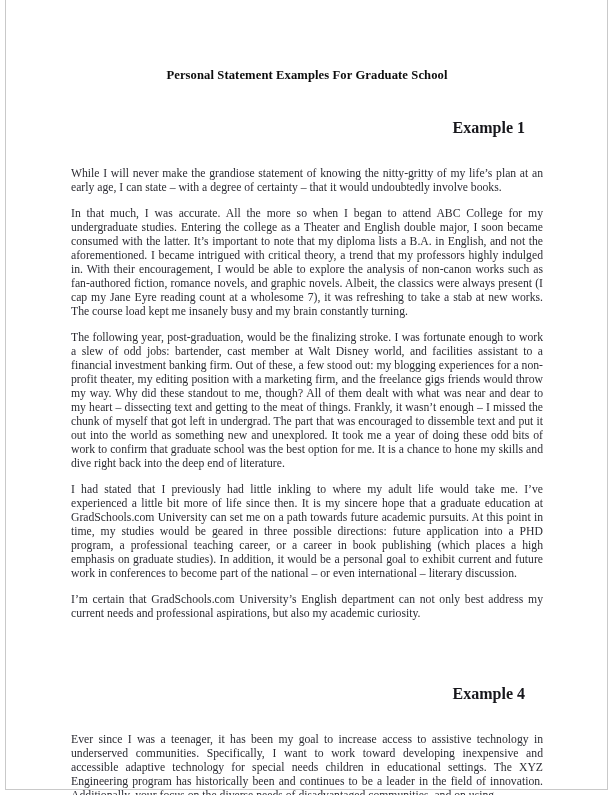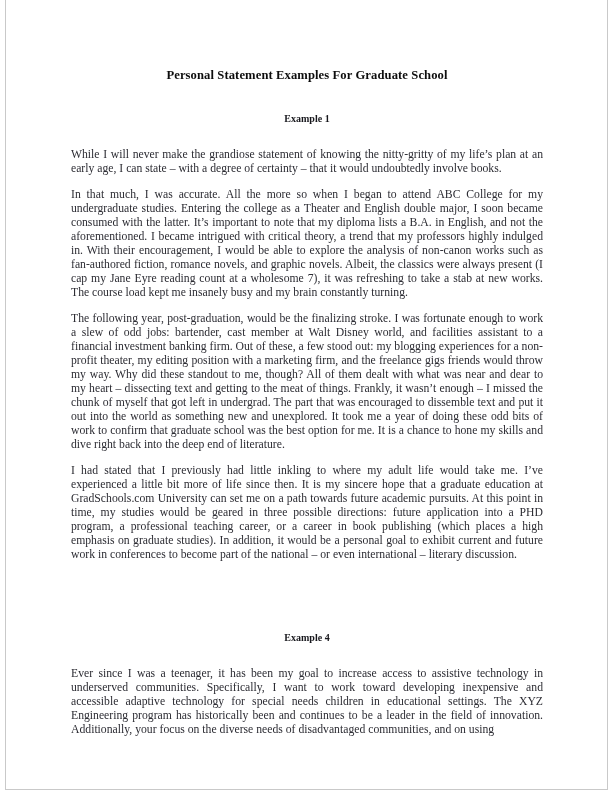--- a/index.html
+++ b/index.html
@@ -48,25 +48,25 @@
     font-size: 12.6px;
     font-weight: bold;
     text-align: center;
     color: #0d0d0d;
     margin: 0;
     padding-top: 68px;
     letter-spacing: 0.1px;
   }
 
   .section-heading {
-    font-size: 10px;
+    font-size: 16px;
     font-weight: bold;
     color: #17171c;
-    margin: 12px;
-    text-align: center;
+    margin: 18px;
+    text-align: right;
   }
 
   .para {
     font-size: 11.7px;
     line-height: 14px;
     color: #2c2c33;
     text-align: justify;
     text-justify: inter-word;
     margin: 0;
     hyphens: none;
@@ -104,20 +104,21 @@
     <div class="gap-para"></div>
 
     <p class="para">The following year, post-graduation, would be the finalizing stroke. I was fortunate enough to work a slew of odd jobs: bartender, cast member at Walt Disney world, and facilities assistant to a financial investment banking firm. Out of these, a few stood out: my blogging experiences for a non-profit theater, my editing position with a marketing firm, and the freelance gigs friends would throw my way. Why did these standout to me, though? All of them dealt with what was near and dear to my heart – dissecting text and getting to the meat of things. Frankly, it wasn’t enough – I missed the chunk of myself that got left in undergrad. The part that was encouraged to dissemble text and put it out into the world as something new and unexplored. It took me a year of doing these odd bits of work to confirm that graduate school was the best option for me. It is a chance to hone my skills and dive right back into the deep end of literature.</p>
 
     <div class="gap-para"></div>
 
     <p class="para">I had stated that I previously had little inkling to where my adult life would take me. I’ve experienced a little bit more of life since then. It is my sincere hope that a graduate education at GradSchools.com University can set me on a path towards future academic pursuits. At this point in time, my studies would be geared in three possible directions: future application into a PHD program, a professional teaching career, or a career in book publishing (which places a high emphasis on graduate studies). In addition, it would be a personal goal to exhibit current and future work in conferences to become part of the national – or even international – literary discussion.</p>
 
     <div class="gap-para"></div>
 
+    <p class="para">I’m certain that GradSchools.com University’s English department can not only best address my current needs and professional aspirations, but also my academic curiosity.</p>
 
     <div class="gap-before-ex2"></div>
 
     <h2 class="section-heading">Example 4</h2>
 
     <div class="gap-heading-to-para"></div>
 
     <p class="para">Ever since I was a teenager, it has been my goal to increase access to assistive technology in underserved communities. Specifically, I want to work toward developing inexpensive and accessible adaptive technology for special needs children in educational settings. The XYZ Engineering program has historically been and continues to be a leader in the field of innovation. Additionally, your focus on the diverse needs of disadvantaged communities, and on using</p>
 
   </div>

